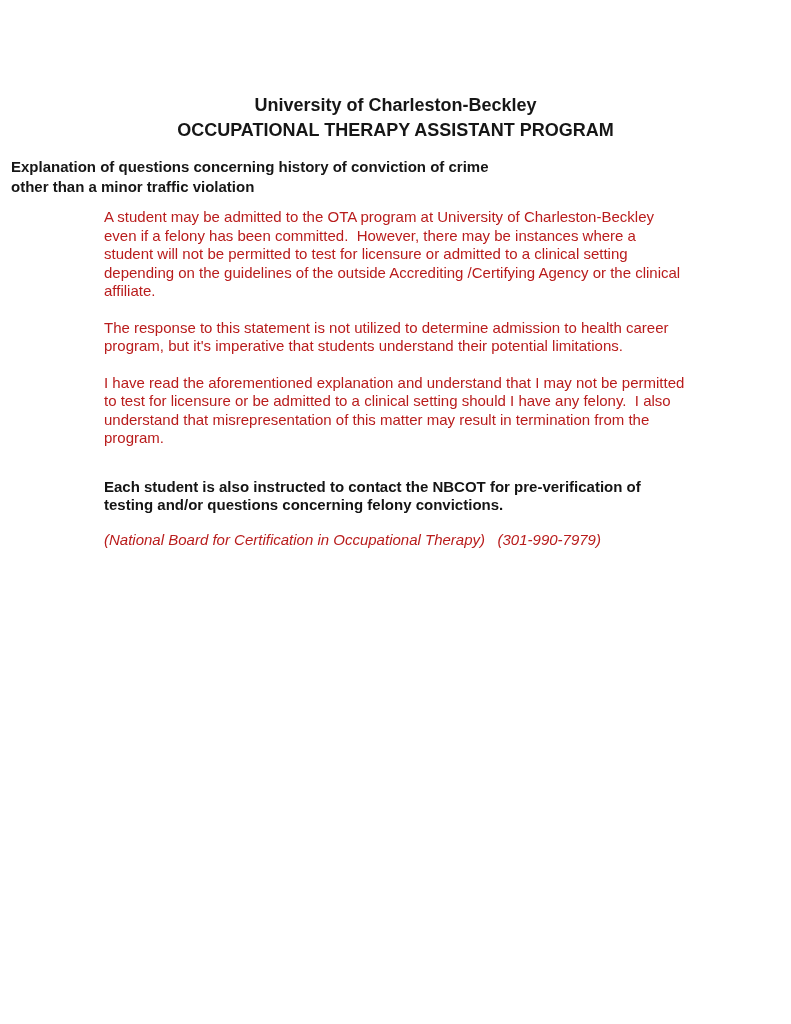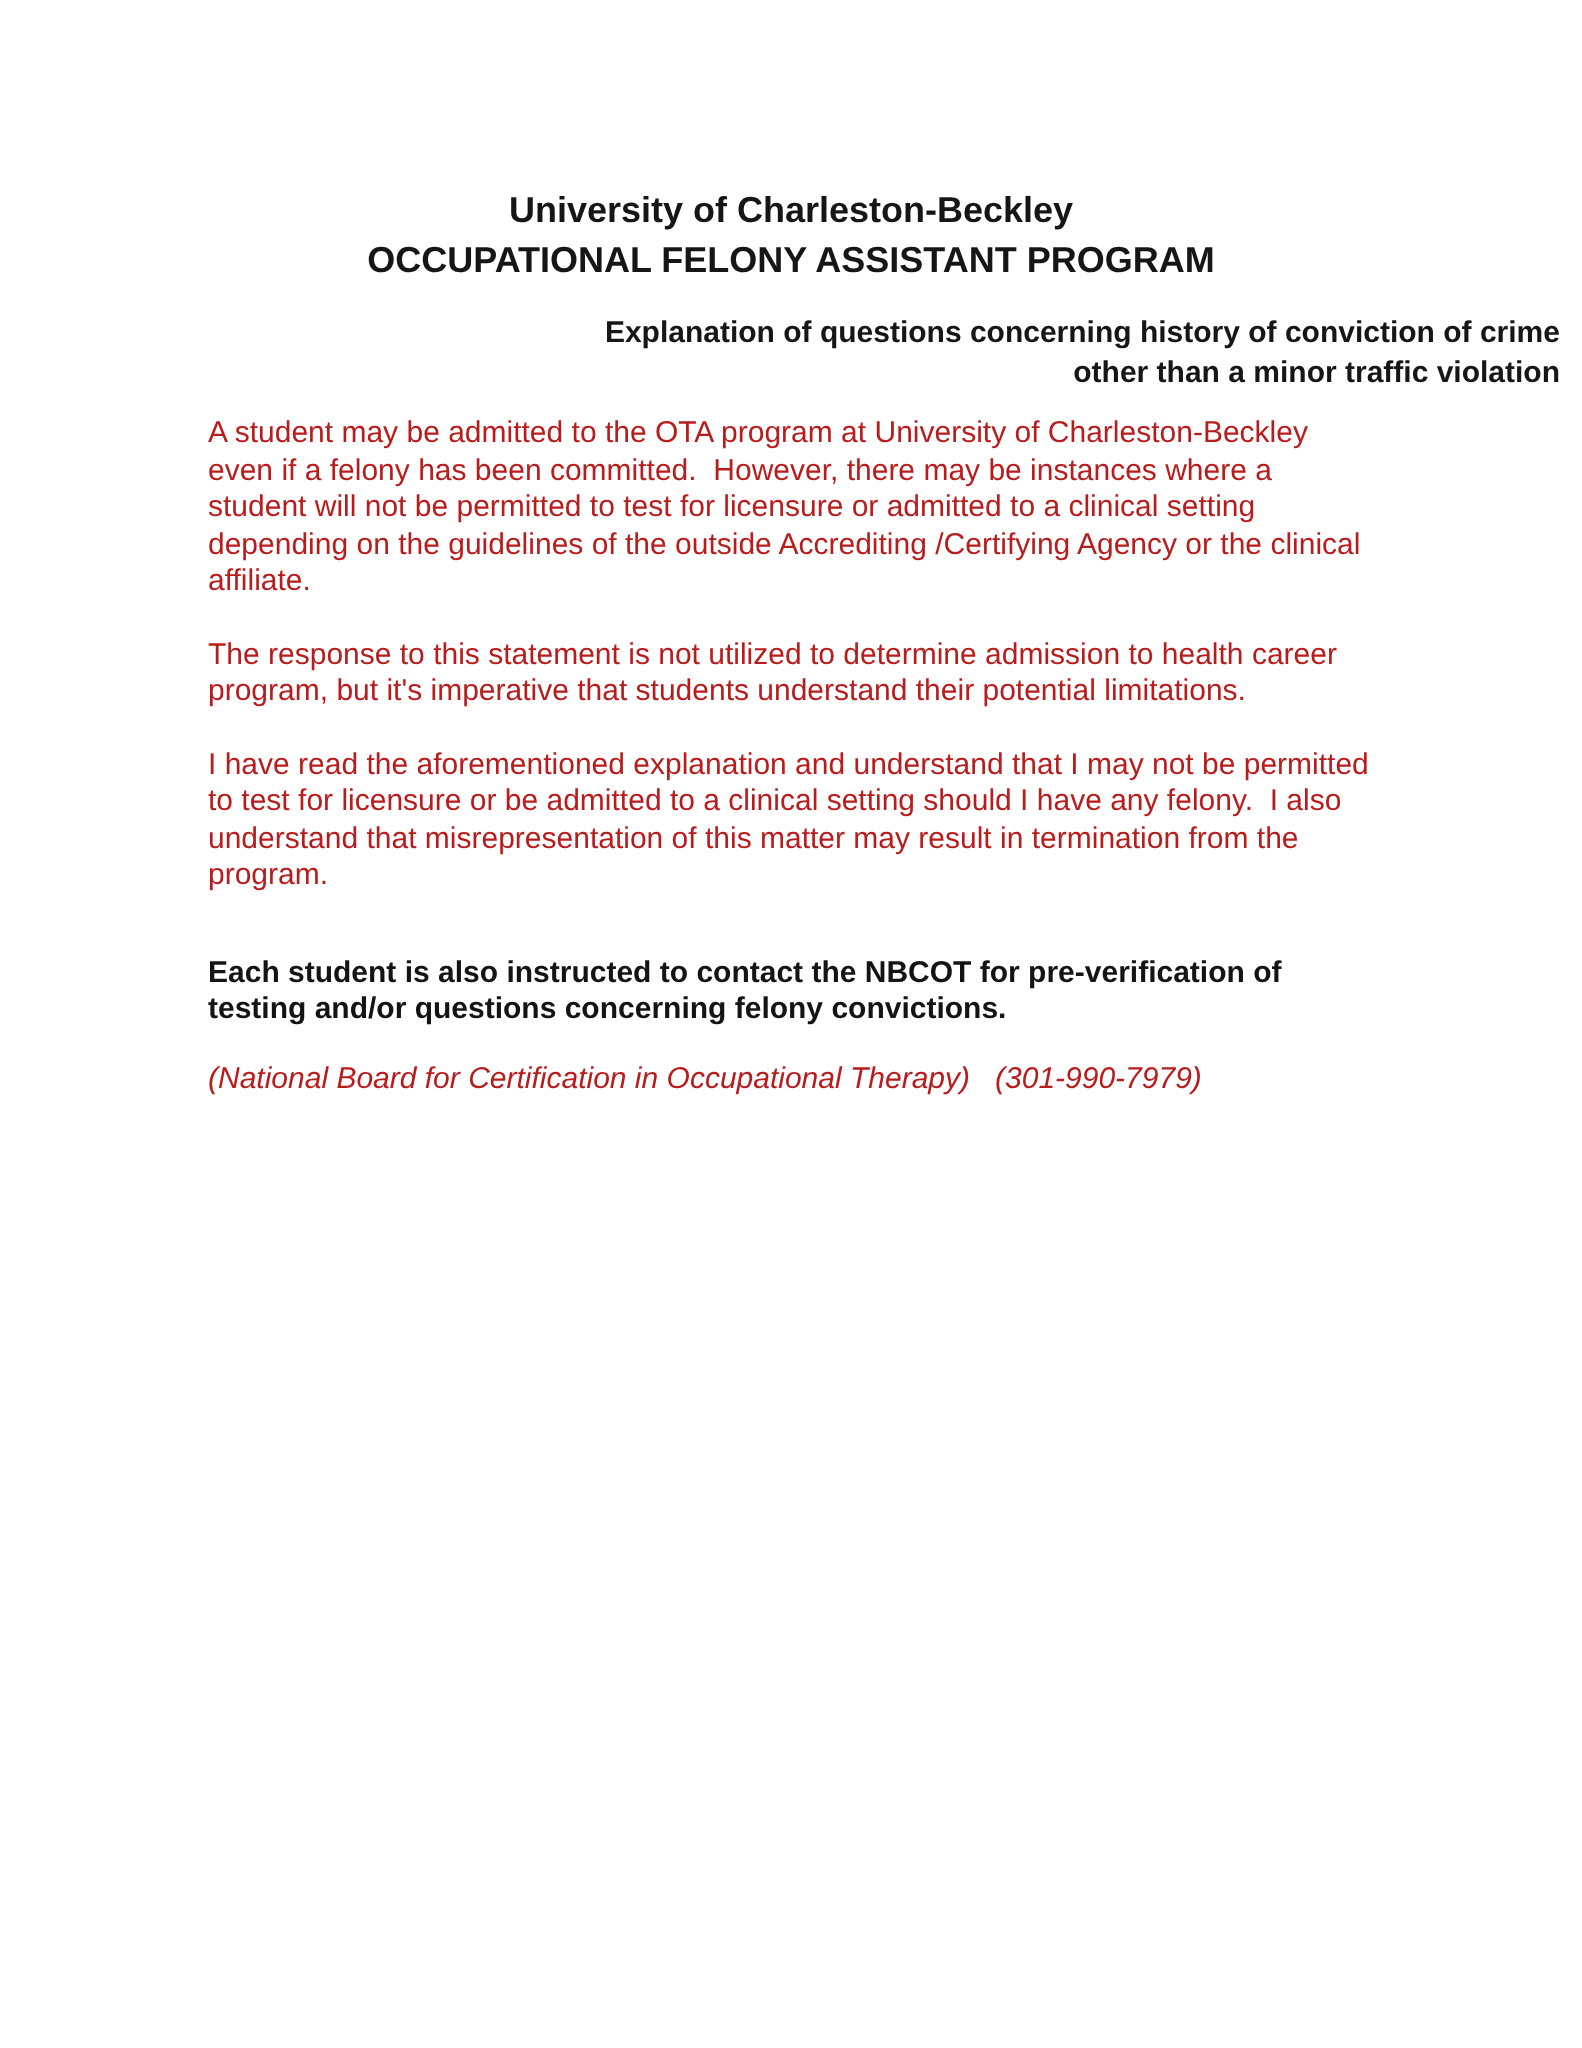--- a/index.html
+++ b/index.html
@@ -28,21 +28,21 @@
     font-weight: bold;
     color: #161616;
     white-space: pre-wrap;
   }
   .subtitle {
     margin: 14px 0 0 0;
     font-size: 15px;
     line-height: 20px;
     font-weight: bold;
     color: #161616;
-    text-align: right;
+    text-align: left;
     white-space: pre-wrap;
   }
   .doc-body {
     padding: 11px 55px 0 93px;
   }
   .para {
     margin: 0 0 18px 0;
     font-size: 15px;
     line-height: 18.5px;
     color: #b91c1c;
@@ -60,21 +60,21 @@
     margin: 0;
     font-style: italic;
   }
 </style>
 </head>
 <body>
 
 <div class="page">
   <header class="doc-header">
     <h1 class="title-line">University of Charleston-Beckley</h1>
-    <h1 class="title-line">OCCUPATIONAL FELONY ASSISTANT PROGRAM</h1>
+    <h1 class="title-line">OCCUPATIONAL THERAPY ASSISTANT PROGRAM</h1>
     <p class="subtitle">Explanation of questions concerning history of conviction of crime
 other than a minor traffic violation</p>
   </header>
 
   <main class="doc-body">
     <p class="para">A student may be admitted to the OTA program at University of Charleston-Beckley
 even if a felony has been committed.  However, there may be instances where a
 student will not be permitted to test for licensure or admitted to a clinical setting
 depending on the guidelines of the outside Accrediting /Certifying Agency or the clinical
 affiliate.</p>

